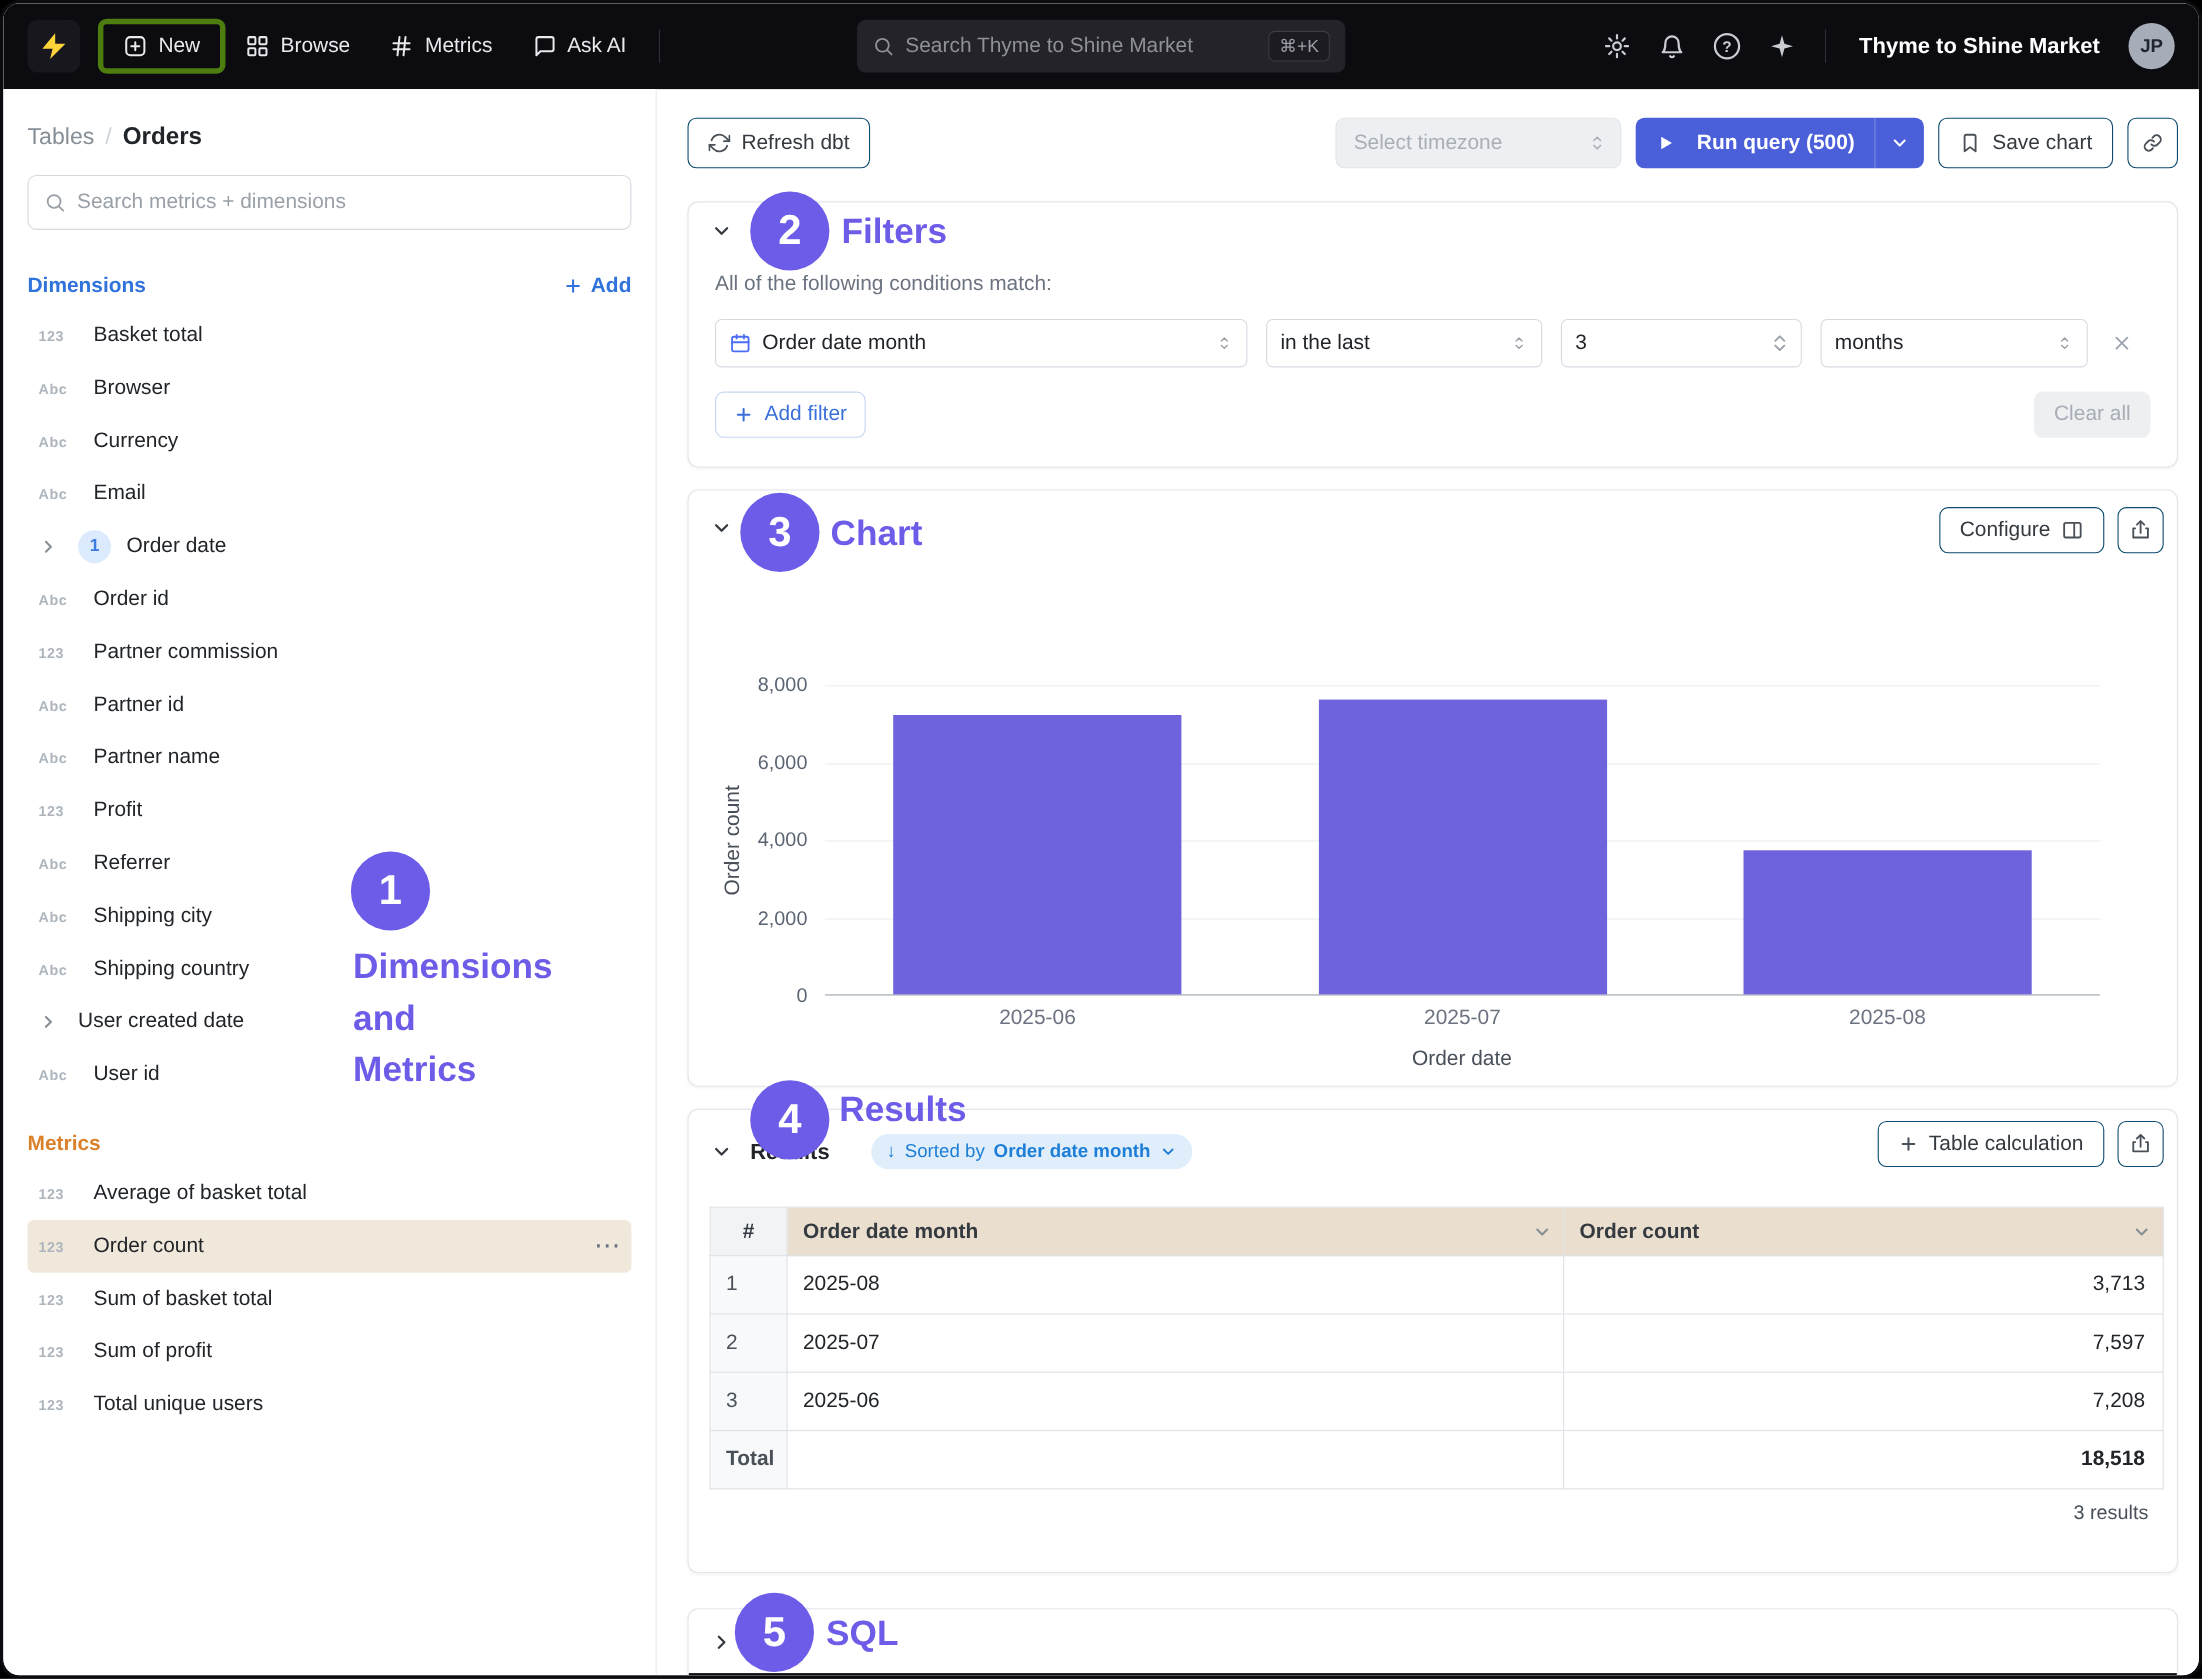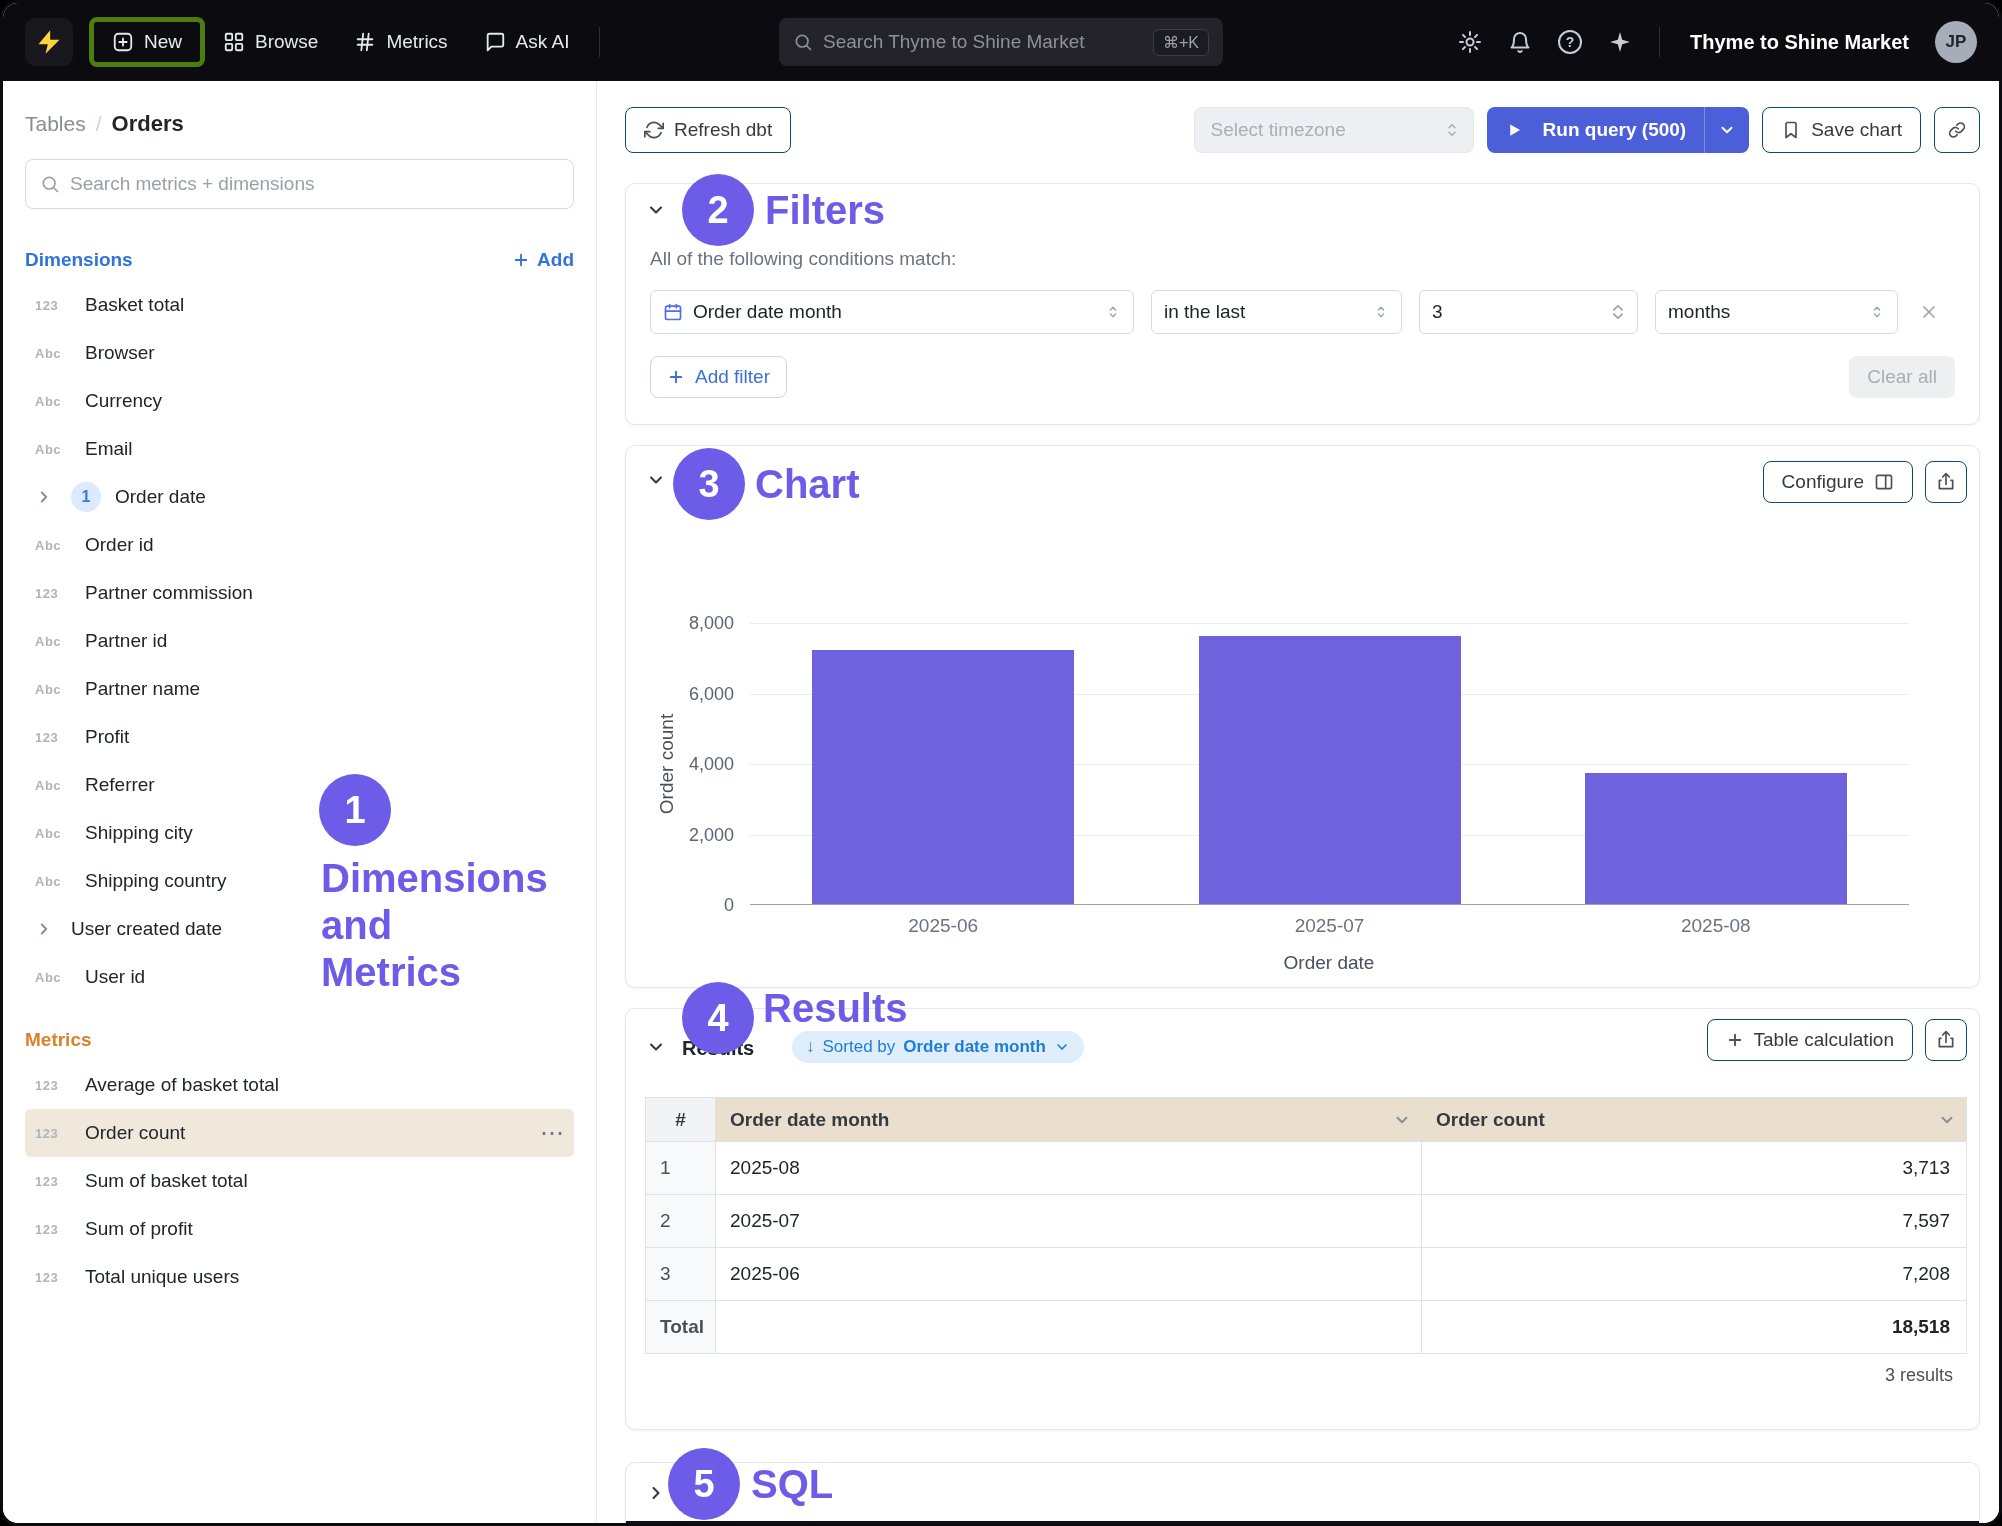--- a/index.html
+++ b/index.html
@@ -47,21 +47,21 @@
   .type-ic { width:36px; flex:0 0 auto; font-size:13px; font-weight:700; color:#adb5bd; letter-spacing:.5px; }
   .row-chev { width:22px; flex:0 0 auto; color:#868e96; display:flex; align-items:center; }
   .badge-1 { width:30px; height:30px; flex:0 0 auto; border-radius:50%; background:#dbeafd; color:#3b7be0; font-size:16px; font-weight:600; display:flex; align-items:center; justify-content:center; }
   .row-dots { margin-left:auto; color:#6b7280; font-size:24px; line-height:1; }
 
   
   .main { flex:1; padding:26px 19px 0 28px; display:flex; flex-direction:column; background:#fff; overflow:hidden; }
   .toolbar { display:flex; align-items:center; height:46px; flex:0 0 auto; }
   .btn { display:flex; align-items:center; gap:10px; height:46px; padding:0 18px; background:#fff; border:1px solid #0c4a6e; border-radius:8px; font-size:19px; font-weight:500; color:#343a40; cursor:pointer; font-family:inherit; }
   .tb-right { margin-left:auto; display:flex; align-items:center; gap:13px; }
-  .tz-select { width:280px; height:46px; background:#edeff2; border:1px solid #e3e6ea; border-radius:8px; display:flex; align-items:center; justify-content:space-between; padding:0 12px 0 16px; font-size:19px; color:#a9afb7; cursor:default; }
+  .tz-select { width:260px; height:46px; background:#edeff2; border:1px solid #e3e6ea; border-radius:8px; display:flex; align-items:center; justify-content:space-between; padding:0 12px 0 16px; font-size:19px; color:#a9afb7; cursor:default; }
   .run-btn { display:flex; align-items:stretch; height:46px; background:#4a5fd8; border-radius:8px; color:#fff; overflow:hidden; cursor:pointer; }
   .run-main { display:flex; align-items:center; gap:20px; padding:0 18px; font-size:19px; font-weight:600; }
   .run-sep { width:1px; background:rgba(255,255,255,.28); }
   .run-caret { width:44px; display:flex; align-items:center; justify-content:center; }
   .sq-btn { width:46px; padding:0; justify-content:center; }
 
   .card { position:relative; background:#fff; border:1px solid #e3e6ea; border-radius:10px; box-shadow:0 1px 3px rgba(16,24,40,.05); flex:0 0 auto; }
   .card .col-chev { position:absolute; left:20px; top:16px; color:#343a40; cursor:pointer; }
 
   
@@ -111,21 +111,21 @@
   .total-row td { font-weight:700; }
   .r-footer { position:absolute; right:26px; top:356px; font-size:18px; color:#49505a; }
 
   
   .sql-card { margin-top:32px; height:100px; overflow:hidden; }
   .sql-card .col-chev { top:20px; }
   .sql-dark { position:absolute; left:0; right:0; top:58px; height:60px; background:#0e0e13; }
 
   
   .ann-circle { position:absolute; width:72px; height:72px; border-radius:50%; background:#6c5ce7; color:#fff; font-size:38px; font-weight:700; display:flex; align-items:center; justify-content:center; z-index:40; }
-  .ann-label { position:absolute; color:#6c5ce7; font-size:40px; font-weight:700; z-index:40; line-height:47px; }
+  .ann-label { position:absolute; color:#6c5ce7; font-size:32px; font-weight:700; z-index:40; line-height:47px; }
 
   svg.ic { display:block; }
 </style>
 </head>
 <body>
 
 <div class="app">
 
   <header class="navbar">
     <div class="logo">

